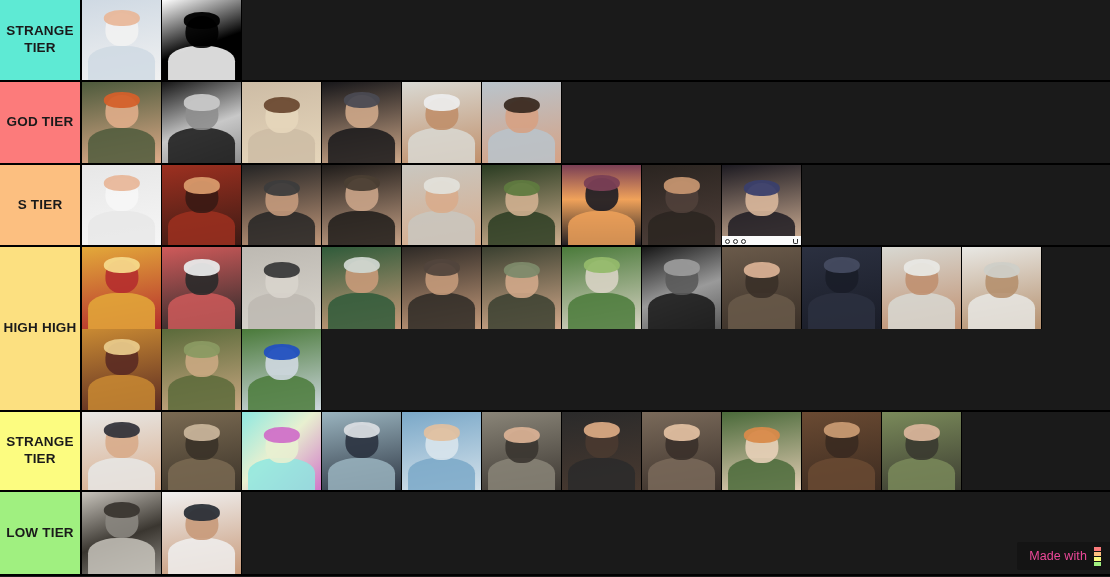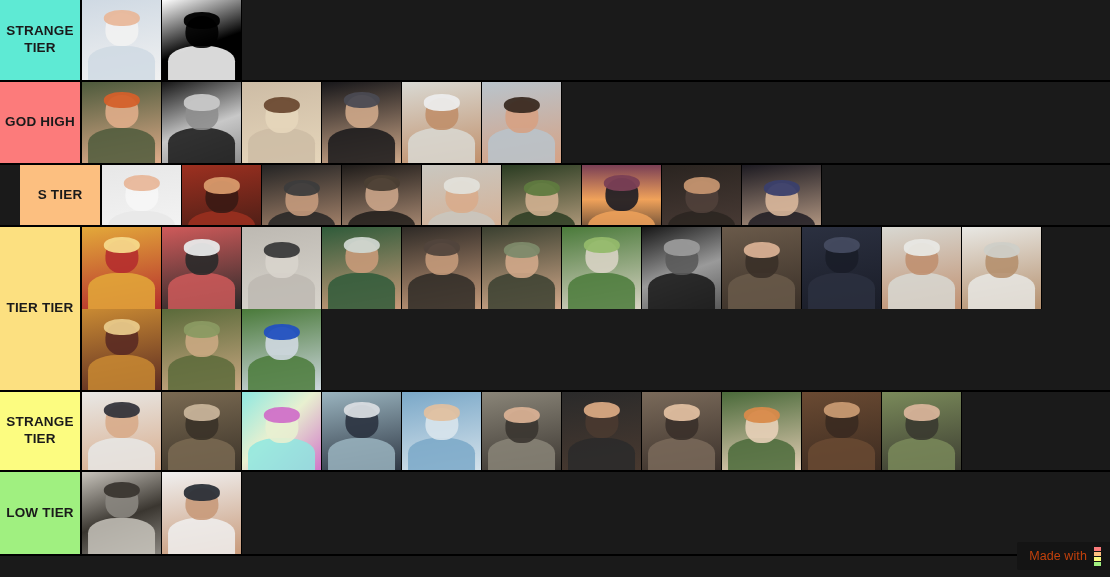--- a/index.html
+++ b/index.html
@@ -107,21 +107,21 @@
     bottom: 7px;
     height: 28px;
     background: #141414;
     display: flex;
     align-items: center;
     gap: 7px;
     padding: 0 9px 0 12px;
     border-radius: 2px 0 0 2px;
   }
   #wm-made {
-    color: #c2410c;
+    color: #ec4899;
     font-size: 12.5px;
     letter-spacing: 0.1px;
     text-align: right;
   }
   #wm-logo {
     display: flex;
     flex-direction: column;
     gap: 1px;
     width: 7px;
   }
@@ -154,21 +154,21 @@
           <div class="ph">
             <div class="ph-grad" style="background: linear-gradient(160deg, rgb(255, 255, 255) 0%, rgb(0, 0, 0) 55%, rgb(0, 0, 0) 100%);"></div>
             <div class="ph-body" style="width: 86%; height: 44%; background: rgb(255, 255, 255); opacity: 0.85;"></div>
             <div class="ph-face" style="top: 19%; width: 42%; height: 40%; background: rgb(0, 0, 0); opacity: 0.9;"></div>
             <div class="ph-face" style="top: 15%; width: 46%; height: 20%; background: rgb(0, 0, 0); opacity: 0.95;"></div>
           </div>
         </div>
       </div>
     </div>
     <div class="tier-row" style="height: 83px;">
-      <div class="tier-label" style="background: rgb(252, 123, 123);">GOD HIGH</div>
+      <div class="tier-label" style="background: rgb(252, 123, 123);">GOD TIER</div>
       <div class="tier-items">
         <div class="tier-item" title="young-man-in-orange-jacket-by-chalkboard" aria-label="young-man-in-orange-jacket-by-chalkboard">
           <div class="ph">
             <div class="ph-grad" style="background: linear-gradient(170deg, rgb(77, 90, 60) 0%, rgb(224, 173, 138) 100%);"></div>
             <div class="ph-body" style="width: 86%; height: 44%; background: rgb(77, 90, 60); opacity: 0.85;"></div>
             <div class="ph-face" style="top: 16%; width: 42%; height: 40%; background: rgb(224, 173, 138); opacity: 0.9;"></div>
             <div class="ph-face" style="top: 12%; width: 46%; height: 20%; background: rgb(212, 96, 42); opacity: 0.95;"></div>
           </div>
         </div>
         <div class="tier-item" title="black-and-white-portrait-of-older-man-with-glasses" aria-label="black-and-white-portrait-of-older-man-with-glasses">
@@ -206,21 +206,21 @@
         <div class="tier-item" title="smiling-curly-haired-man-outdoors" aria-label="smiling-curly-haired-man-outdoors">
           <div class="ph">
             <div class="ph-grad" style="background: linear-gradient(170deg, rgb(185, 196, 204) 0%, rgb(214, 161, 131) 100%);"></div>
             <div class="ph-body" style="width: 86%; height: 44%; background: rgb(185, 196, 204); opacity: 0.85;"></div>
             <div class="ph-face" style="top: 22%; width: 42%; height: 40%; background: rgb(214, 161, 131); opacity: 0.9;"></div>
             <div class="ph-face" style="top: 18%; width: 46%; height: 20%; background: rgb(58, 43, 34); opacity: 0.95;"></div>
           </div>
         </div>
       </div>
     </div>
-    <div class="tier-row" style="height: 62px; padding-left: 20px;">
+    <div class="tier-row" style="height: 82px;">
       <div class="tier-label" style="background: rgb(252, 191, 128);">S TIER</div>
       <div class="tier-items">
         <div class="tier-item" title="smiling-man-face-closeup-light-background" aria-label="smiling-man-face-closeup-light-background">
           <div class="ph">
             <div class="ph-grad" style="background: linear-gradient(170deg, rgb(231, 231, 231) 0%, rgb(246, 246, 246) 100%);"></div>
             <div class="ph-body" style="width: 86%; height: 44%; background: rgb(231, 231, 231); opacity: 0.85;"></div>
             <div class="ph-face" style="top: 16%; width: 42%; height: 40%; background: rgb(246, 246, 246); opacity: 0.9;"></div>
             <div class="ph-face" style="top: 12%; width: 46%; height: 20%; background: rgb(232, 183, 154); opacity: 0.95;"></div>
           </div>
         </div>
@@ -290,21 +290,21 @@
               <i></i>
               <i></i>
               <i></i>
               <i class="sq last"></i>
             </div>
           </div>
         </div>
       </div>
     </div>
     <div class="tier-row" style="height: 165px;">
-      <div class="tier-label" style="background: rgb(252, 224, 128);">TIER TIER</div>
+      <div class="tier-label" style="background: rgb(252, 224, 128);">HIGH HIGH</div>
       <div class="tier-items">
         <div class="tier-item" title="blonde-anime-character-illustration" aria-label="blonde-anime-character-illustration">
           <div class="ph">
             <div class="ph-grad" style="background: linear-gradient(170deg, rgb(227, 169, 58) 0%, rgb(181, 45, 45) 100%);"></div>
             <div class="ph-body" style="width: 86%; height: 44%; background: rgb(227, 169, 58); opacity: 0.85;"></div>
             <div class="ph-face" style="top: 16%; width: 42%; height: 40%; background: rgb(181, 45, 45); opacity: 0.9;"></div>
             <div class="ph-face" style="top: 12%; width: 46%; height: 20%; background: rgb(245, 217, 138); opacity: 0.95;"></div>
           </div>
         </div>
         <div class="tier-item" title="cartoon-woman-with-white-hair-pink-background" aria-label="cartoon-woman-with-white-hair-pink-background">

